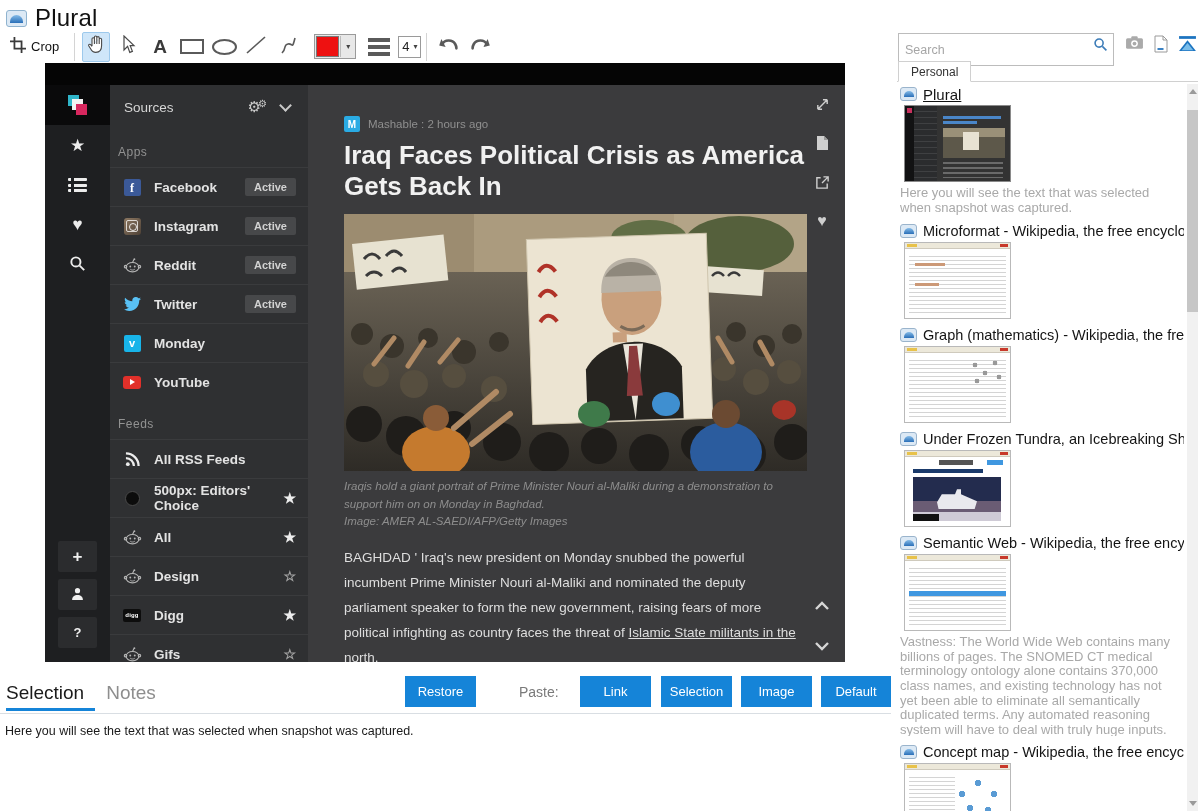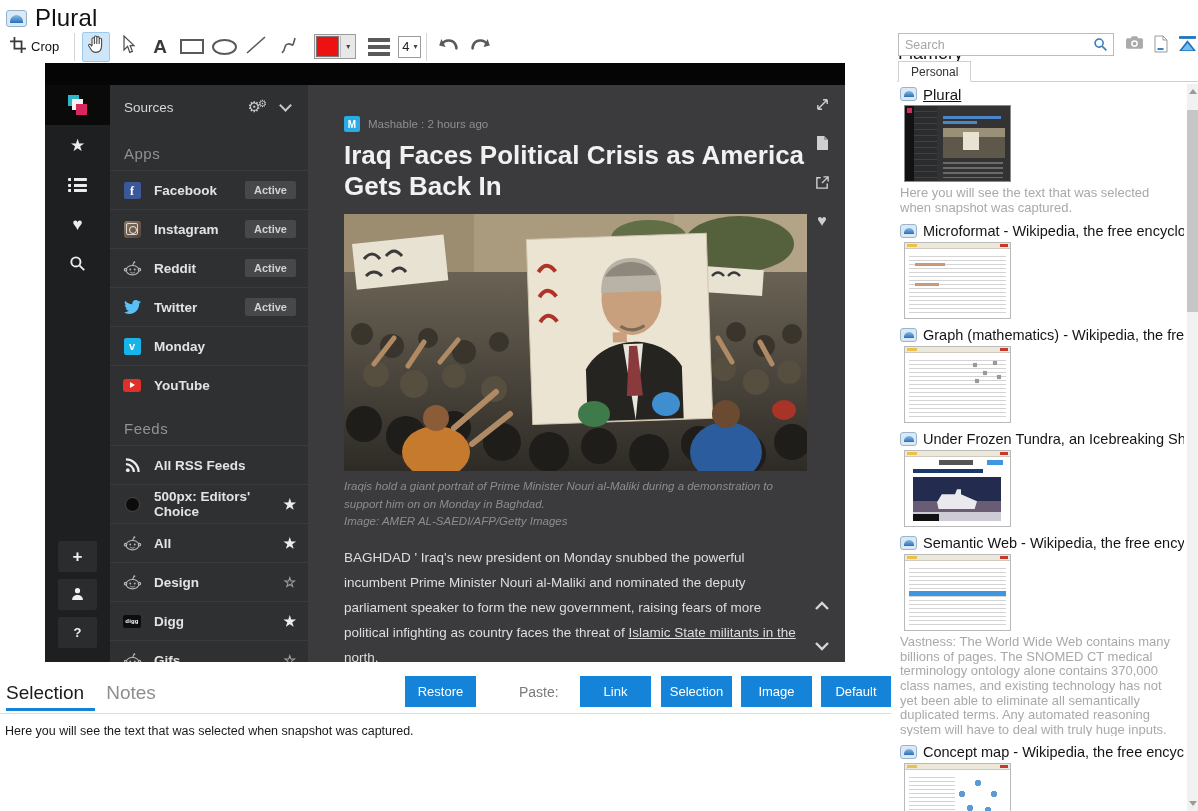--- a/index.html
+++ b/index.html
@@ -55,21 +55,21 @@
   .mini-tile.q { font-size:13px; font-weight:700; }
 
   .snav { width:198px; background:#2f3032; flex:none; font-size:13px; }
   .snav-header { height:44px; display:flex; align-items:center; padding:8px 14px; color:#d6d6d6; font-size:13.5px; }
   .snav-header .sp { flex:1; }
   .gears { color:#c9c9c9; }
   .gear-lg { font-size:15px; }
   .gear-sm { font-size:10px; vertical-align:top; margin-left:-3px; }
   .chev-dn { width:9px; height:9px; border-right:2px solid #c9c9c9; border-bottom:2px solid #c9c9c9;
     transform:rotate(45deg); margin:0 4px 4px 14px; }
-  .section-label { padding:16px 14px 8px; font-size:15px; color:#929292; letter-spacing:.5px; }
+  .section-label { padding:16px 8px 8px; font-size:12px; color:#929292; letter-spacing:.5px; }
   .srow { height:39px; display:flex; align-items:center; padding:0 12px; border-top:1px solid #3a3b3d;
     color:#e3e3e3; font-weight:700; font-size:13.5px; }
   .srow .icn { width:20px; height:18px; margin-right:12px; display:flex; align-items:center; justify-content:center; flex:none; }
   .badge { margin-left:auto; background:#47484a; color:#d2d2d2; font-size:11px; font-weight:700;
     padding:3px 9px; border-radius:2px; }
   .badge:empty { display:none; }
   .fstar { margin-left:auto; font-size:14px; color:#ededed; }
   .fstar.outline { color:#a2a2a2; }
   .fb-ico { width:17px; height:17px; background:#3b5998; border-radius:2px; color:#fff;
     font-size:12px; font-weight:700; display:flex; align-items:flex-end; justify-content:center; font-family:"Liberation Serif",serif; }
@@ -111,21 +111,21 @@
   .bunderline { position:absolute; left:6px; top:36px; width:89px; height:3px; background:#1584d8; }
   .brule { position:absolute; left:0; top:41px; width:891px; height:1px; background:#d9dee3; }
   .bbtn { position:absolute; top:4px; height:31px; background:#1584d8; color:#fff; font-size:13px;
     display:flex; align-items:center; justify-content:center; border:none; }
   .paste-label { position:absolute; top:12px; left:519px; color:#7a7a7a; font-size:14px; }
   .sel-text { position:absolute; left:5px; top:52px; font-size:12.5px; color:#1a1a1a; }
 
   
   .panel { position:absolute; left:897px; top:0; width:301px; height:811px; background:#fff; overflow:hidden; }
   .p-title { position:absolute; left:1px; top:3px; font-size:18px; color:#111;margin-top:40px; }
-  .p-search { position:absolute; left:1px; top:33px; width:216px; height:23px; }
+  .p-search { position:absolute; left:1px; top:33px; width:216px; height:33px; }
   .p-search input { width:100%; height:100%; border:1px solid #bcbcbc; padding:0 26px 0 6px; font-size:12.5px;
     color:#444; font-family:"Liberation Sans",sans-serif; outline:none; }
   .p-search input::placeholder { color:#a6a6a6; }
   .p-search .mag { position:absolute; right:6px; top:4px; }
   .hdr-ico { position:absolute; top:35px; width:20px; height:18px; }
   .hi-cam { left:228px; } .hi-page { left:256px; } .hi-top { left:281px; }
   .p-tab { position:absolute; left:1px; top:61px; height:21px; padding:0 12px; background:#fff;
     border:1px solid #d0d0d0; border-bottom:1px solid #fff; z-index:2; font-size:12px; color:#333;
     display:flex; align-items:center; }
   .p-tabline { position:absolute; left:0; top:81px; width:301px; height:1px; background:#d0d0d0; }

